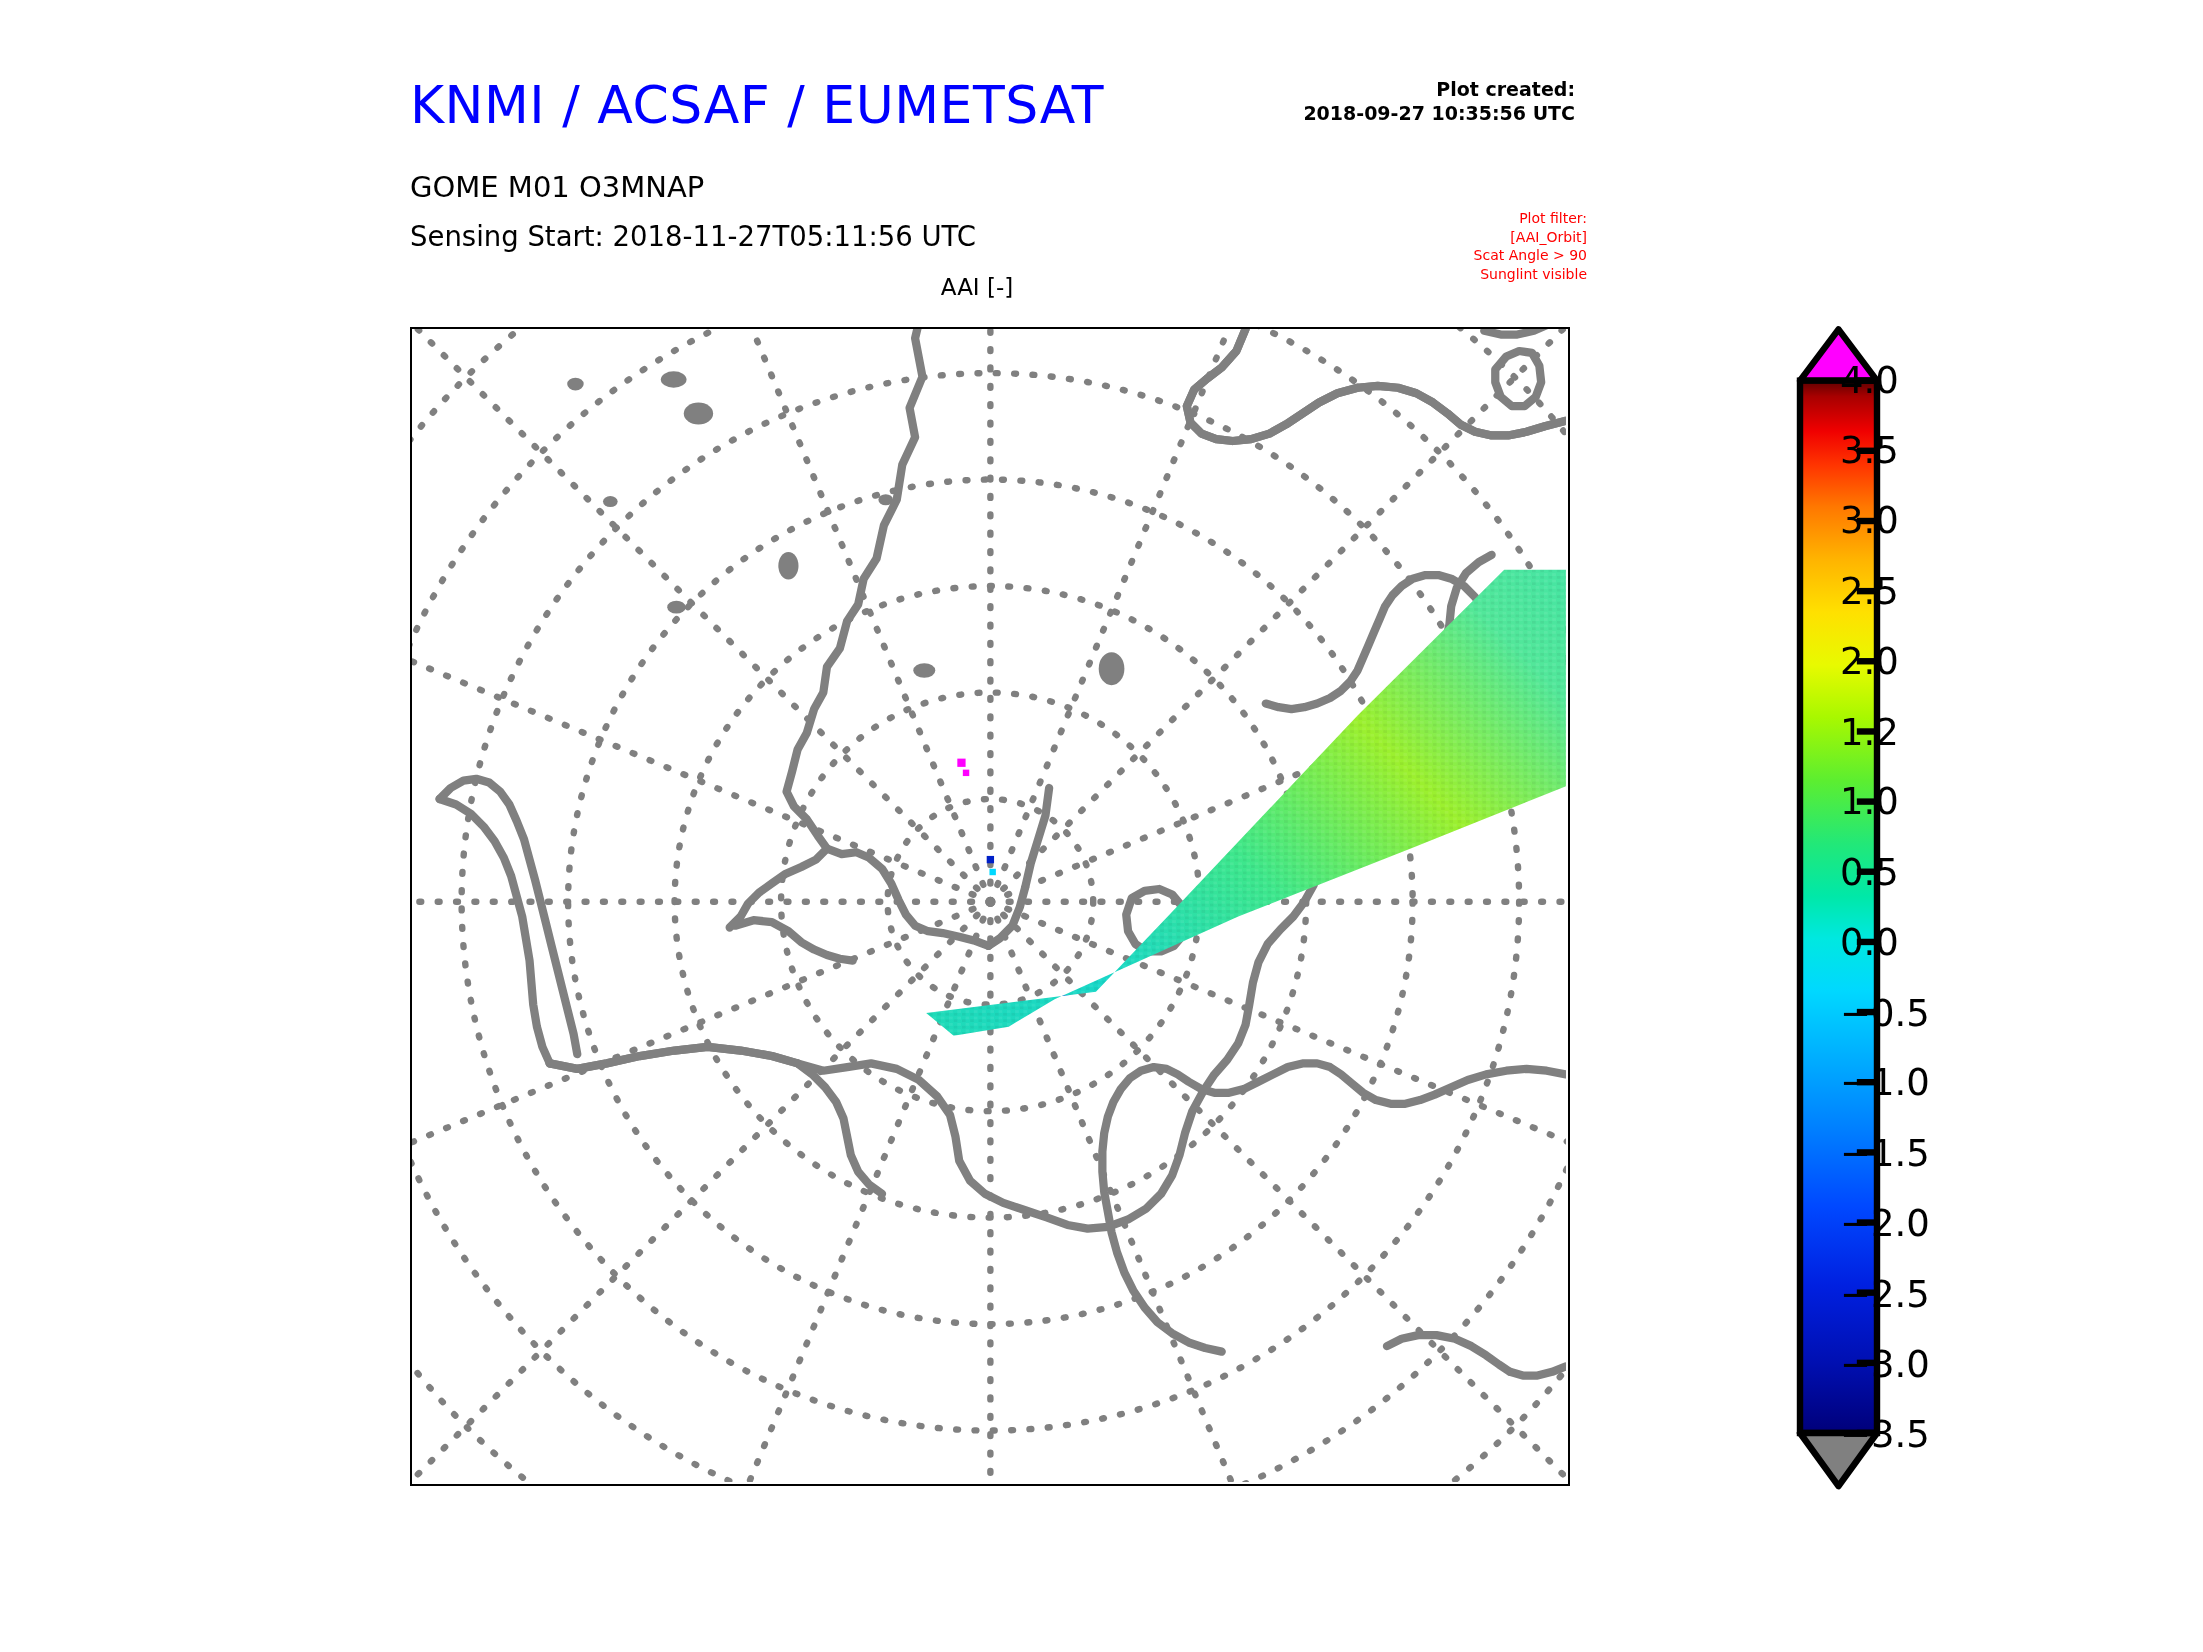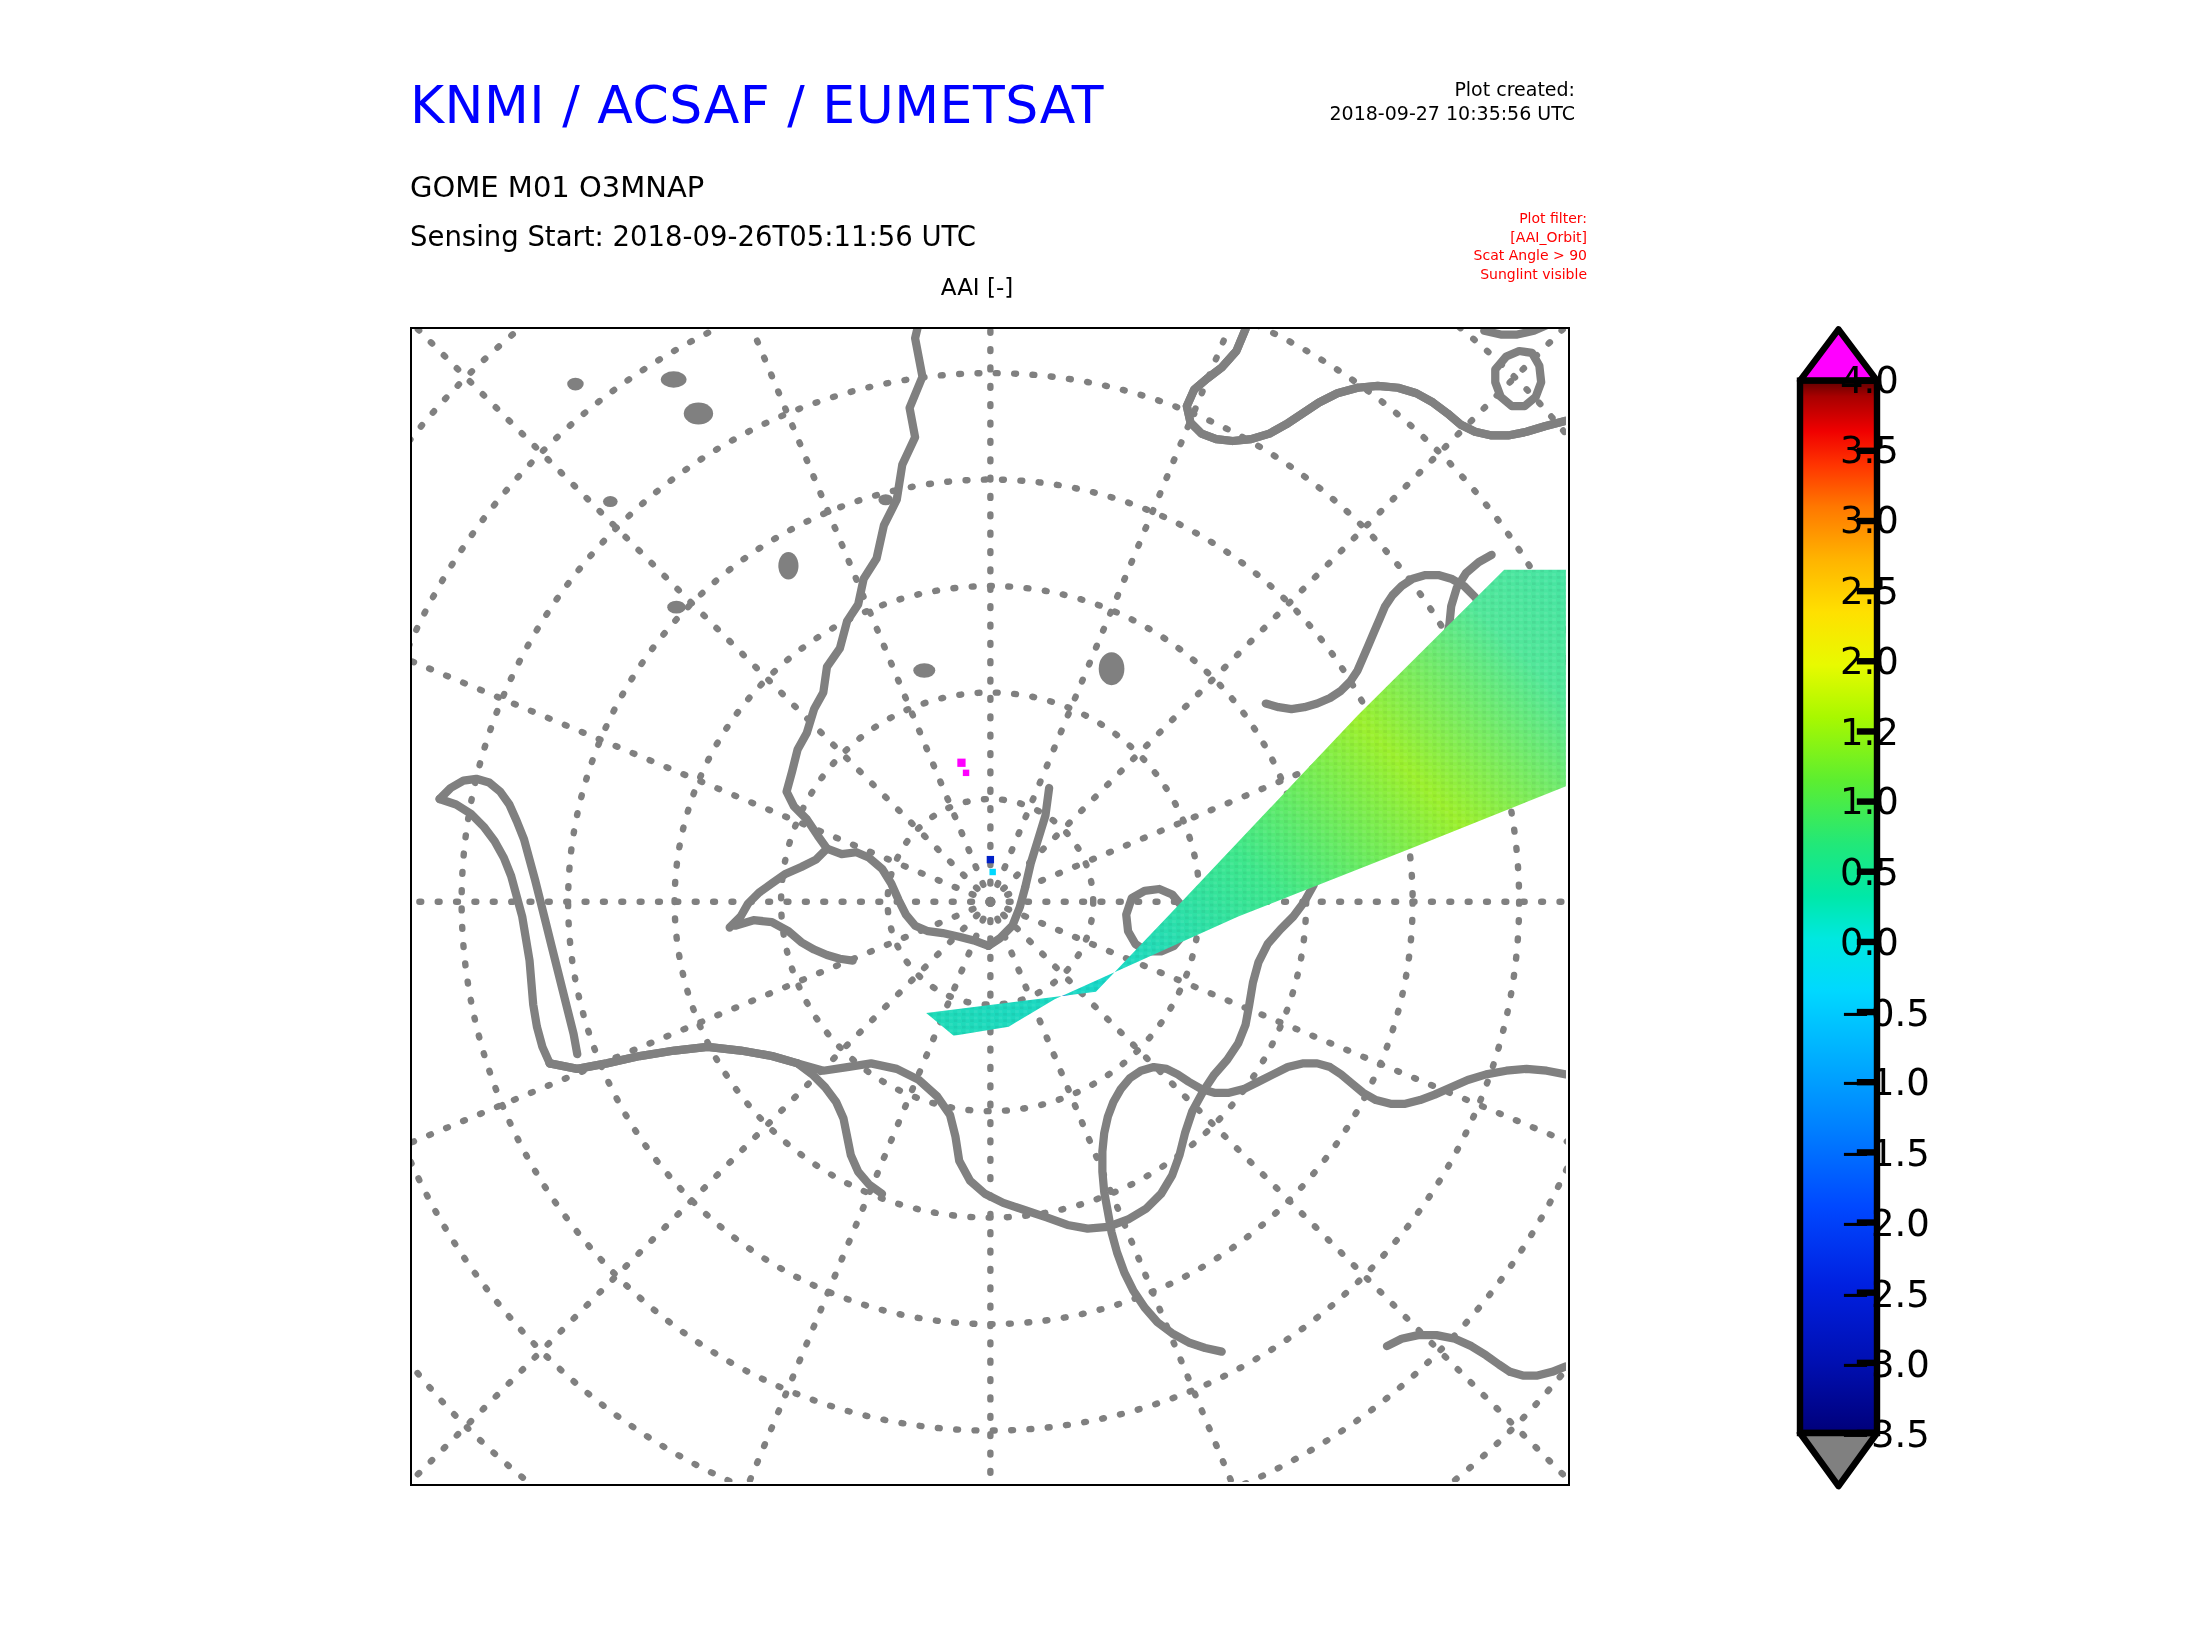--- a/index.html
+++ b/index.html
@@ -28,20 +28,21 @@
     white-space: nowrap;
   }
   #plot-created-block {
     position: absolute;
     right: 629px;
     top: 77px;
     text-align: right;
     font-size: 19px;
     line-height: 1.28;
     white-space: nowrap;
+    font-weight: bold;
   }
   #product-line {
     position: absolute;
     left: 410px;
     top: 170px;
     font-size: 29px;
     white-space: nowrap;
   }
   #sensing-line {
     position: absolute;
@@ -107,21 +108,21 @@
 <body>
 
 <div id="org-title">KNMI / ACSAF / EUMETSAT</div>
 
 <div id="plot-created-block">
   <div>Plot created:</div>
   <div>2018-09-27 10:35:56 UTC</div>
 </div>
 
 <div id="product-line">GOME M01 O3MNAP</div>
-<div id="sensing-line">Sensing Start: 2018-09-26T05:11:56 UTC</div>
+<div id="sensing-line">Sensing Start: 2018-11-27T05:11:56 UTC</div>
 
 <div id="filter-block">
   <div>Plot filter:</div>
   <div>[AAI_Orbit]</div>
   <div>Scat Angle &gt; 90</div>
   <div>Sunglint visible</div>
 </div>
 
 <div id="map-title"><span class="inner">AAI [-]</span></div>
 

